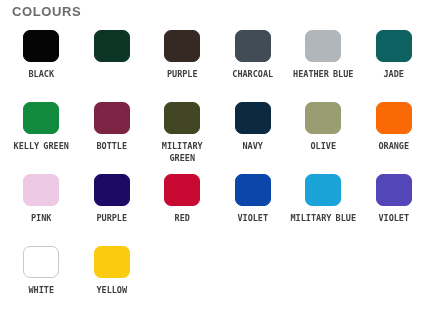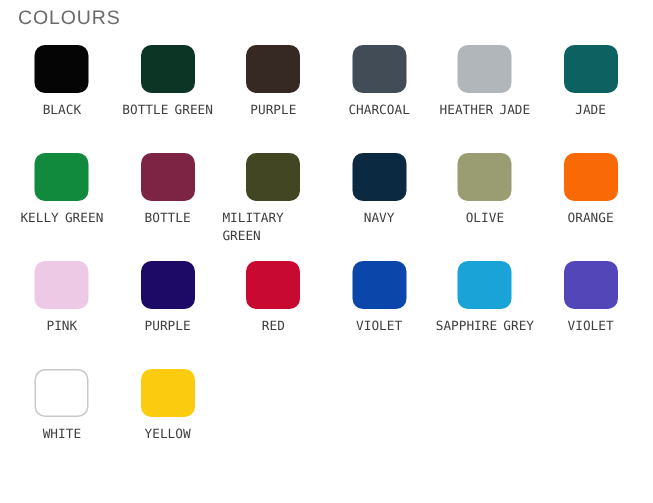--- a/index.html
+++ b/index.html
@@ -18,21 +18,21 @@
     width: 435px;
     height: 335px;
     background: #ffffff;
   }
   #heading {
     position: absolute;
     left: 12px;
     top: 4px;
     font-family: "Liberation Sans", sans-serif;
     font-size: 13px;
-    font-weight: normal;
+    font-weight: bold;
     letter-spacing: 0.6px;
     color: #6b6b6b;
   }
   #swatch-grid {
     position: absolute;
     left: 6px;
     top: 30px;
     width: 424px;
     display: grid;
     grid-template-columns: repeat(6, 70.5px);
@@ -50,53 +50,53 @@
     height: 32px;
     border-radius: 7px;
     box-sizing: border-box;
   }
   .swatch-label {
     margin-top: 6px;
     font-family: "DejaVu Sans Mono", "Liberation Mono", monospace;
     font-size: 8.5px;
     line-height: 12px;
     color: #3f3f3f;
-    text-align: left;
+    text-align: center;
     letter-spacing: 0px;
     max-width: 68px;
     word-spacing: -1px;
+    font-weight: bold;
   }
 </style>
 </head>
 <body>
 
 <div id="page">
 
   <div id="heading">COLOURS</div>
 
   <div id="swatch-grid" style="grid-template-columns: repeat(6, 70.5px);">
       <div class="swatch-cell">
         <div class="swatch-chip" style="background: rgb(5, 5, 5); border: 1px solid rgb(5, 5, 5);"></div>
         <div class="swatch-label">BLACK</div>
       </div>
       <div class="swatch-cell">
         <div class="swatch-chip" style="background: rgb(12, 53, 38); border: 1px solid rgb(12, 53, 38);"></div>
-        <div class="swatch-label">BOTTLE GREEN</div>
       </div>
       <div class="swatch-cell">
         <div class="swatch-chip" style="background: rgb(54, 41, 35); border: 1px solid rgb(54, 41, 35);"></div>
         <div class="swatch-label">PURPLE</div>
       </div>
       <div class="swatch-cell">
         <div class="swatch-chip" style="background: rgb(65, 76, 86); border: 1px solid rgb(65, 76, 86);"></div>
         <div class="swatch-label">CHARCOAL</div>
       </div>
       <div class="swatch-cell">
         <div class="swatch-chip" style="background: rgb(177, 182, 187); border: 1px solid rgb(177, 182, 187);"></div>
-        <div class="swatch-label">HEATHER JADE</div>
+        <div class="swatch-label">HEATHER BLUE</div>
       </div>
       <div class="swatch-cell">
         <div class="swatch-chip" style="background: rgb(13, 97, 96); border: 1px solid rgb(13, 97, 96);"></div>
         <div class="swatch-label">JADE</div>
       </div>
       <div class="swatch-cell">
         <div class="swatch-chip" style="background: rgb(18, 138, 61); border: 1px solid rgb(18, 138, 61);"></div>
         <div class="swatch-label">KELLY GREEN</div>
       </div>
       <div class="swatch-cell">
@@ -130,21 +130,21 @@
       <div class="swatch-cell">
         <div class="swatch-chip" style="background: rgb(200, 10, 50); border: 1px solid rgb(200, 10, 50);"></div>
         <div class="swatch-label">RED</div>
       </div>
       <div class="swatch-cell">
         <div class="swatch-chip" style="background: rgb(11, 70, 170); border: 1px solid rgb(11, 70, 170);"></div>
         <div class="swatch-label">VIOLET</div>
       </div>
       <div class="swatch-cell">
         <div class="swatch-chip" style="background: rgb(25, 163, 214); border: 1px solid rgb(25, 163, 214);"></div>
-        <div class="swatch-label">SAPPHIRE GREY</div>
+        <div class="swatch-label">MILITARY BLUE</div>
       </div>
       <div class="swatch-cell">
         <div class="swatch-chip" style="background: rgb(83, 70, 184); border: 1px solid rgb(83, 70, 184);"></div>
         <div class="swatch-label">VIOLET</div>
       </div>
       <div class="swatch-cell">
         <div class="swatch-chip" style="background: rgb(255, 255, 255); border: 1px solid rgb(201, 201, 201);"></div>
         <div class="swatch-label">WHITE</div>
       </div>
       <div class="swatch-cell">

